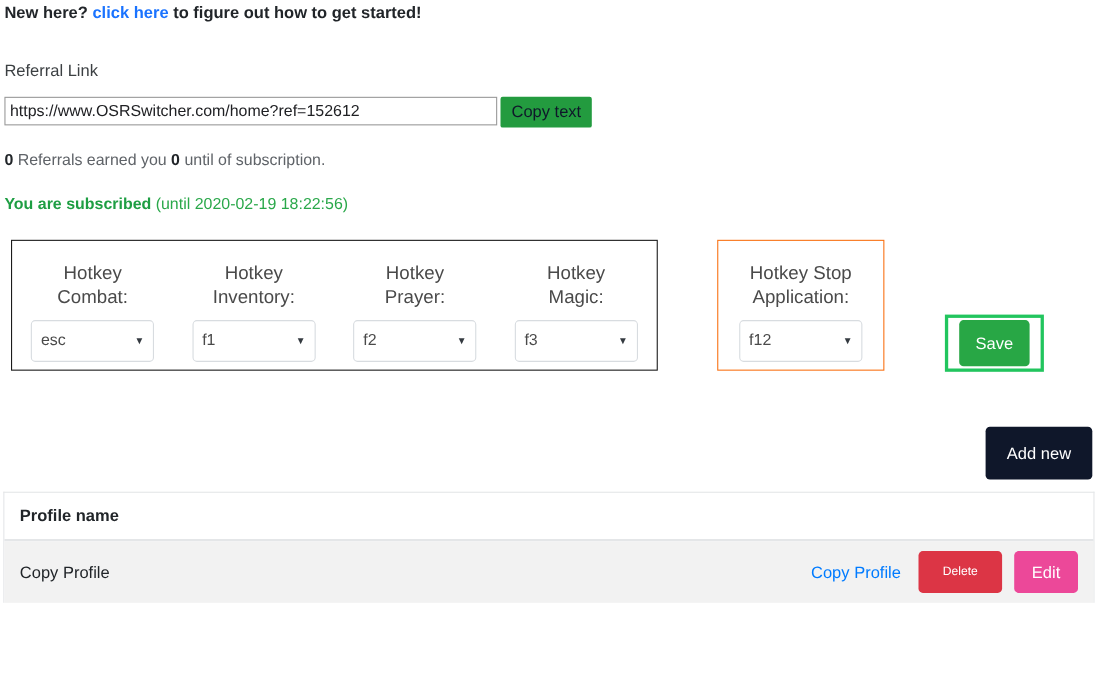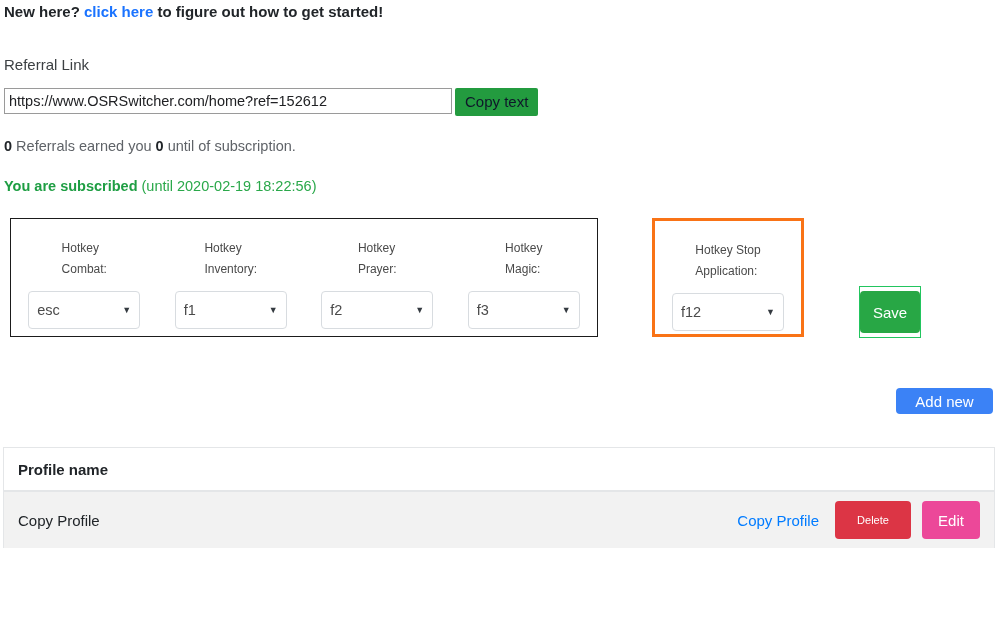--- a/index.html
+++ b/index.html
@@ -107,35 +107,36 @@
     border: 1px solid #1b1b1b;
     box-sizing: border-box;
     display: flex;
   }
   .hotkeys-stop {
     position: absolute;
     left: 652px;
     top: 218px;
     width: 152px;
     height: 119px;
-    border: 3px solid #f97316;
+    border: 1px solid #f97316;
     box-sizing: border-box;
     display: flex;
   }
   .hk-cell {
     flex: 1;
     display: flex;
     flex-direction: column;
     align-items: center;
     padding-top: 19px;
     box-sizing: border-box;
   }
   .hk-label {
-    font-size: 12px;
+    font-size: 17px;
     color: #4a4a4a;
+    text-align: center;
     line-height: 21px;
     white-space: pre-line;
   }
   .hk-select {
     margin-top: 11px;
     width: 112px;
     height: 38px;
     box-sizing: border-box;
     border: 1px solid #d8dce0;
     border-radius: 4px;
@@ -154,23 +155,23 @@
     font-size: 9px;
     color: #343a40;
     line-height: 1;
   }
 
   
   .save-wrap {
     position: absolute;
     left: 859px;
     top: 286px;
-    width: 62px;
+    width: 90px;
     height: 52px;
-    border: 1px solid #22c55e;
+    border: 3px solid #22c55e;
     box-sizing: border-box;
     display: flex;
     align-items: center;
     justify-content: center;
   }
   .save-btn {
     width: 64px;
     height: 42px;
     background: #28a745;
     color: #ffffff;
@@ -180,22 +181,22 @@
     font-size: 15px;
     cursor: pointer;
   }
 
   
   .add-new-btn {
     position: absolute;
     left: 896px;
     top: 388px;
     width: 97px;
-    height: 26px;
-    background: #3b82f6;
+    height: 48px;
+    background: #0f172a;
     color: #ffffff;
     border: none;
     border-radius: 4px;
     font-family: "Liberation Sans", sans-serif;
     font-size: 15px;
     cursor: pointer;
   }
 
   
   .profile-table {

